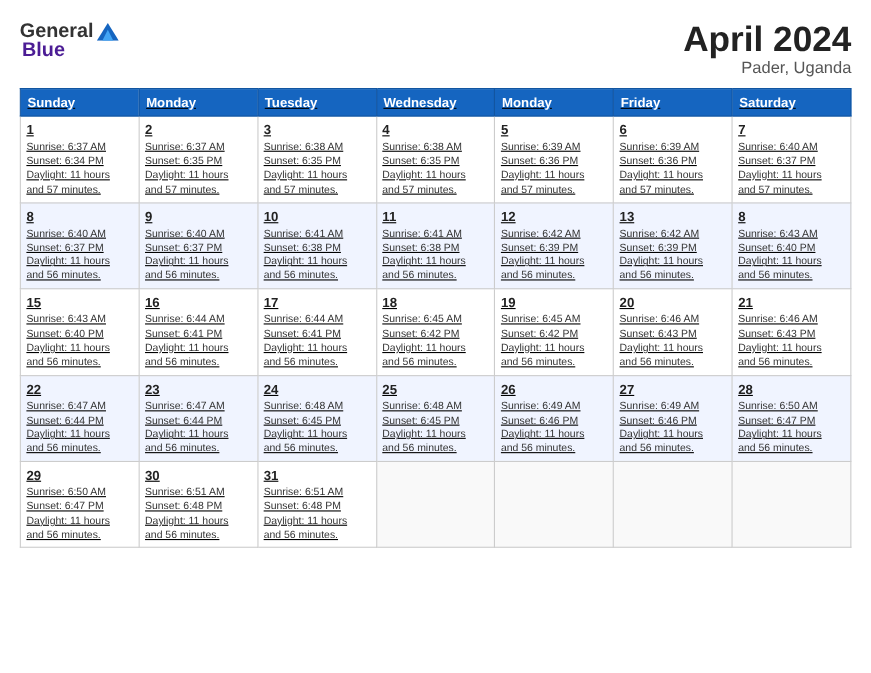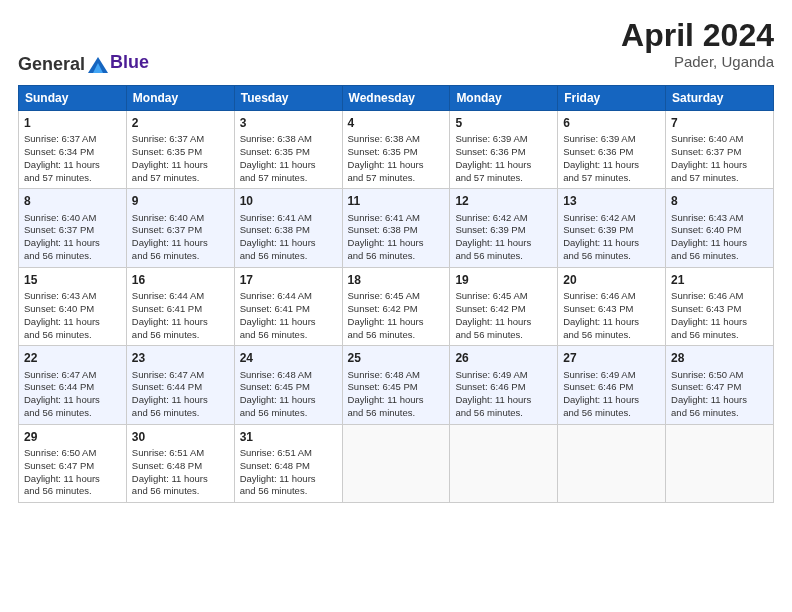--- a/index.html
+++ b/index.html
@@ -17,43 +17,43 @@
       background: #fff;
     }
     .header {
       display: flex;
       justify-content: space-between;
       align-items: flex-start;
       margin-bottom: 10px;
     }
     .logo {
       display: flex;
-      flex-direction: row;
-      align-items: center;
-      margin-top: 36px;
+      flex-direction: column;
+      align-items: flex-start;
     }
     .title-area {
       text-align: right;
     }
     .title-area h1 {
       font-size: 32px;
       font-weight: bold;
       color: #222;
       line-height: 1.1;
     }
     .title-area h2 {
       font-size: 15px;
       font-weight: normal;
       color: #555;
       text-align: right;
     }
     .calendar {
       width: 100%;
       border-collapse: collapse;
       font-size: 10.5px;
+      text-decoration: underline;
     }
     .calendar thead tr th {
       background: #1565c0;
       color: #fff;
       padding: 5px 6px;
       font-size: 12px;
       font-weight: bold;
       text-align: left;
       border: 1px solid #1255a0;
     }

